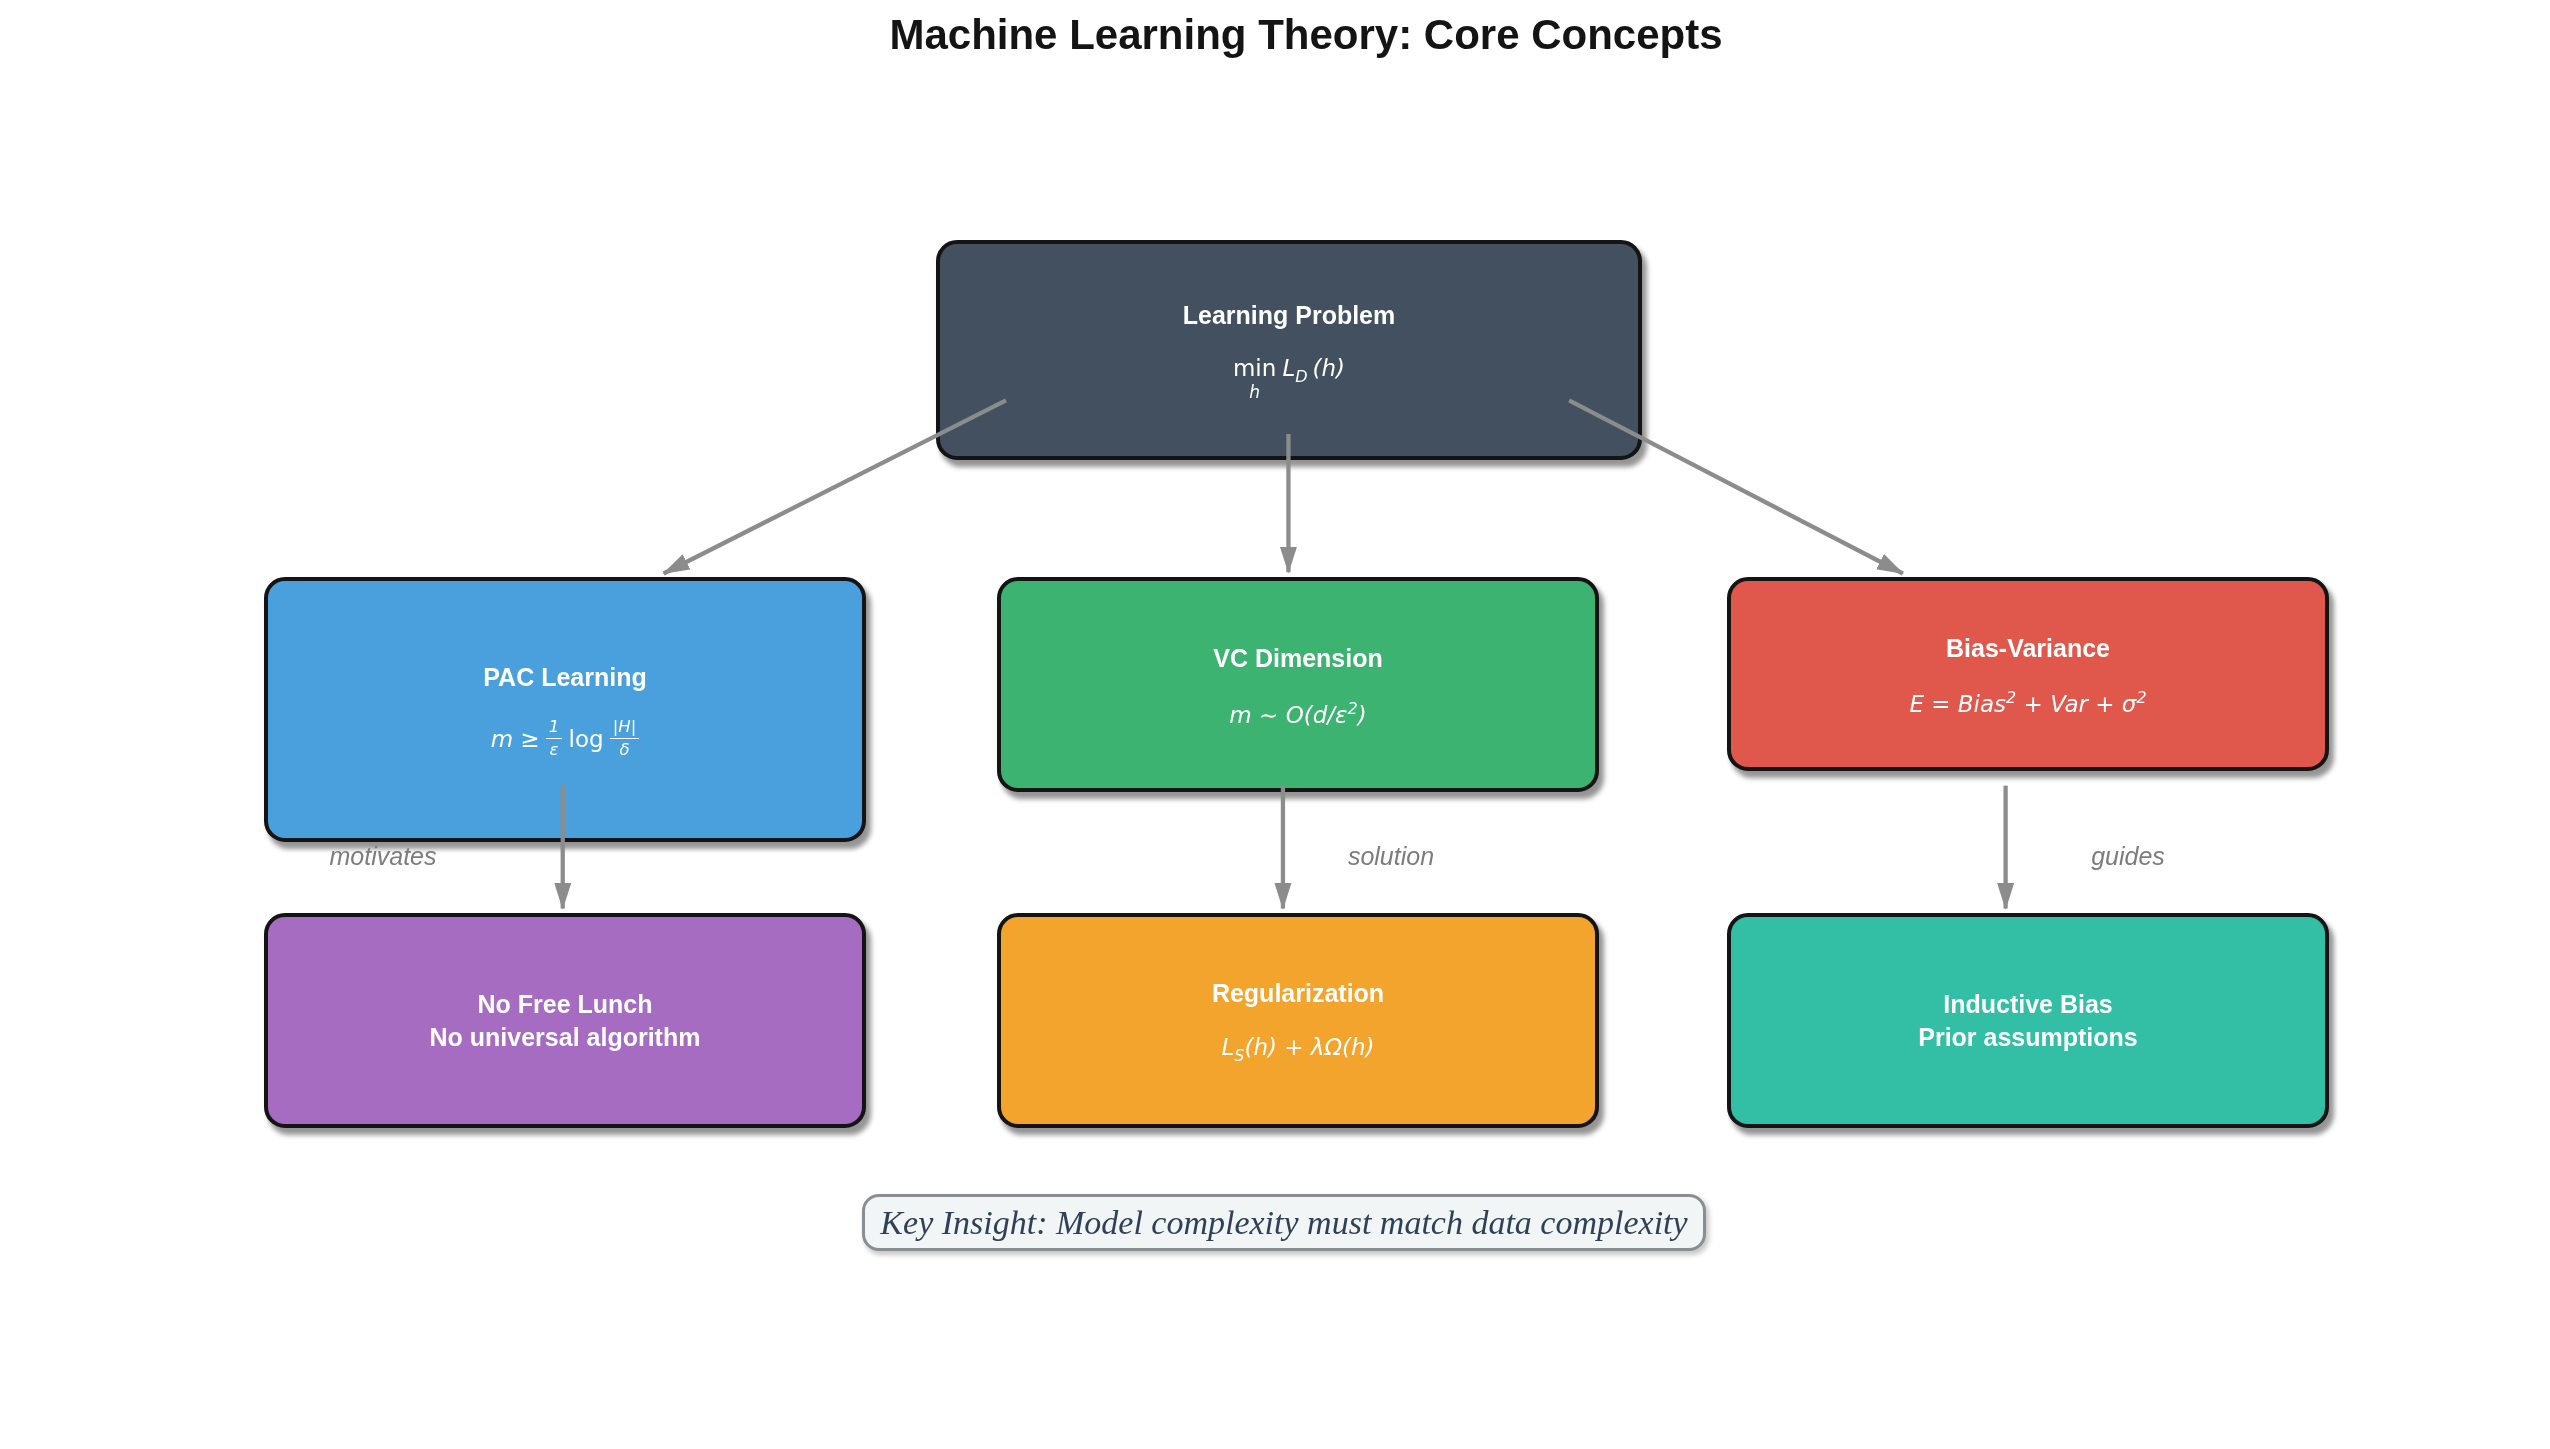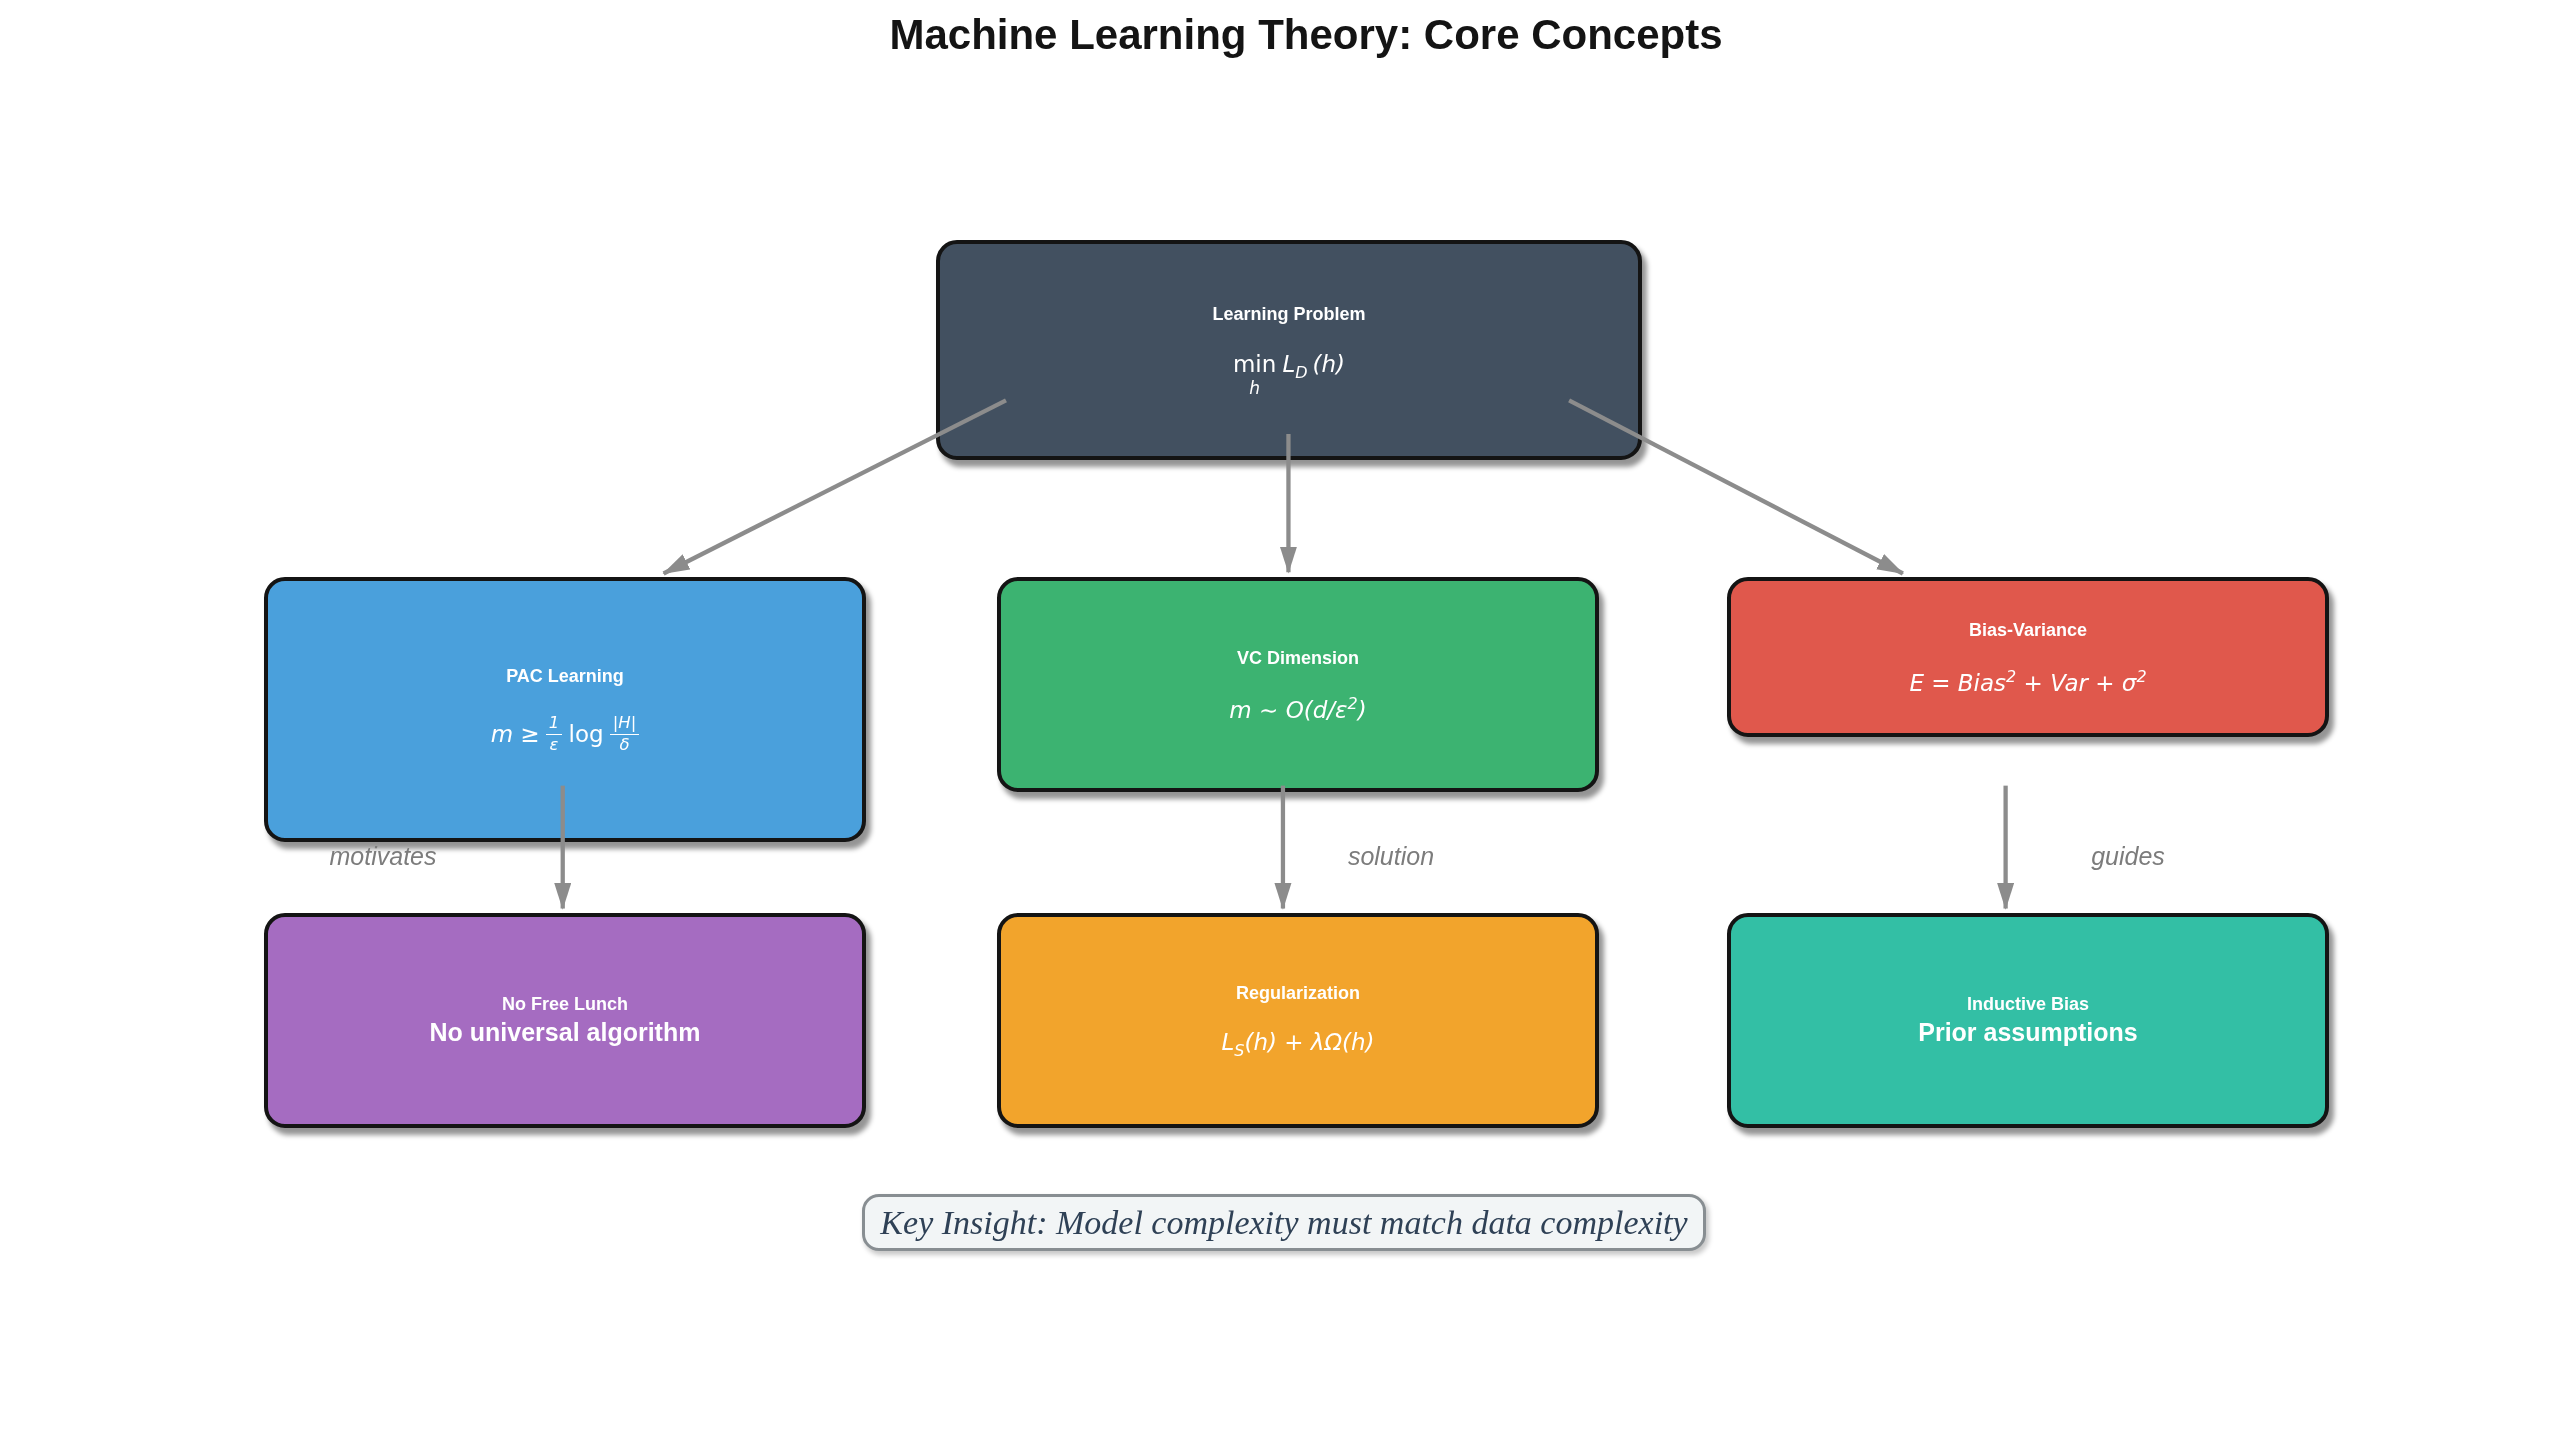--- a/index.html
+++ b/index.html
@@ -16,21 +16,21 @@
   }
   .node{
     position:absolute;box-sizing:border-box;
     border:4.9px solid var(--node-border);
     border-radius:21px;
     box-shadow:4.9px 6.7px 4.9px rgba(0,0,0,0.42);
     display:flex;flex-direction:column;align-items:center;justify-content:center;
     color:#ffffff;text-align:center;
   }
   .ntitle{
-    font-size:18px;font-weight:bold;line-height:1.3;
+    font-size:25px;font-weight:bold;line-height:1.3;
     font-family:"Liberation Sans",sans-serif;
   }
   .nline2{
     font-size:25px;font-weight:bold;line-height:1.3;
     font-family:"Liberation Sans",sans-serif;
   }
   .formula{
     margin-top:26px;
     font-size:23px;font-style:italic;color:#ffffff;
     font-family:"DejaVu Sans",sans-serif;
@@ -101,21 +101,21 @@
     </div>
   </div>
 
   <div class="node" style="left: 997px; top: 577px; width: 602px; height: 215px; background-color: rgb(60, 179, 113);">
     <div class="ntitle">VC Dimension</div>
     <div class="formula f-mid">
       <span class="expr"><span>m ∼ O(d/ε</span><sup>2</sup><span>)</span></span>
     </div>
   </div>
 
-  <div class="node" style="left: 1727px; top: 577px; width: 602px; height: 160px; background-color: rgb(224, 88, 76);">
+  <div class="node" style="left: 1727px; top: 577px; width: 602px; height: 194px; background-color: rgb(224, 88, 76);">
     <div class="ntitle">Bias-Variance</div>
     <div class="formula f-mid">
       <span class="expr"><span>E = Bias</span><sup>2</sup><span> + Var + σ</span><sup>2</sup></span>
     </div>
   </div>
 
   <div class="node" style="left: 264px; top: 913px; width: 602px; height: 215px; background-color: rgb(165, 108, 193);">
     <div class="ntitle">No Free Lunch</div>
     <div class="nline2">No universal algorithm</div>
   </div>

